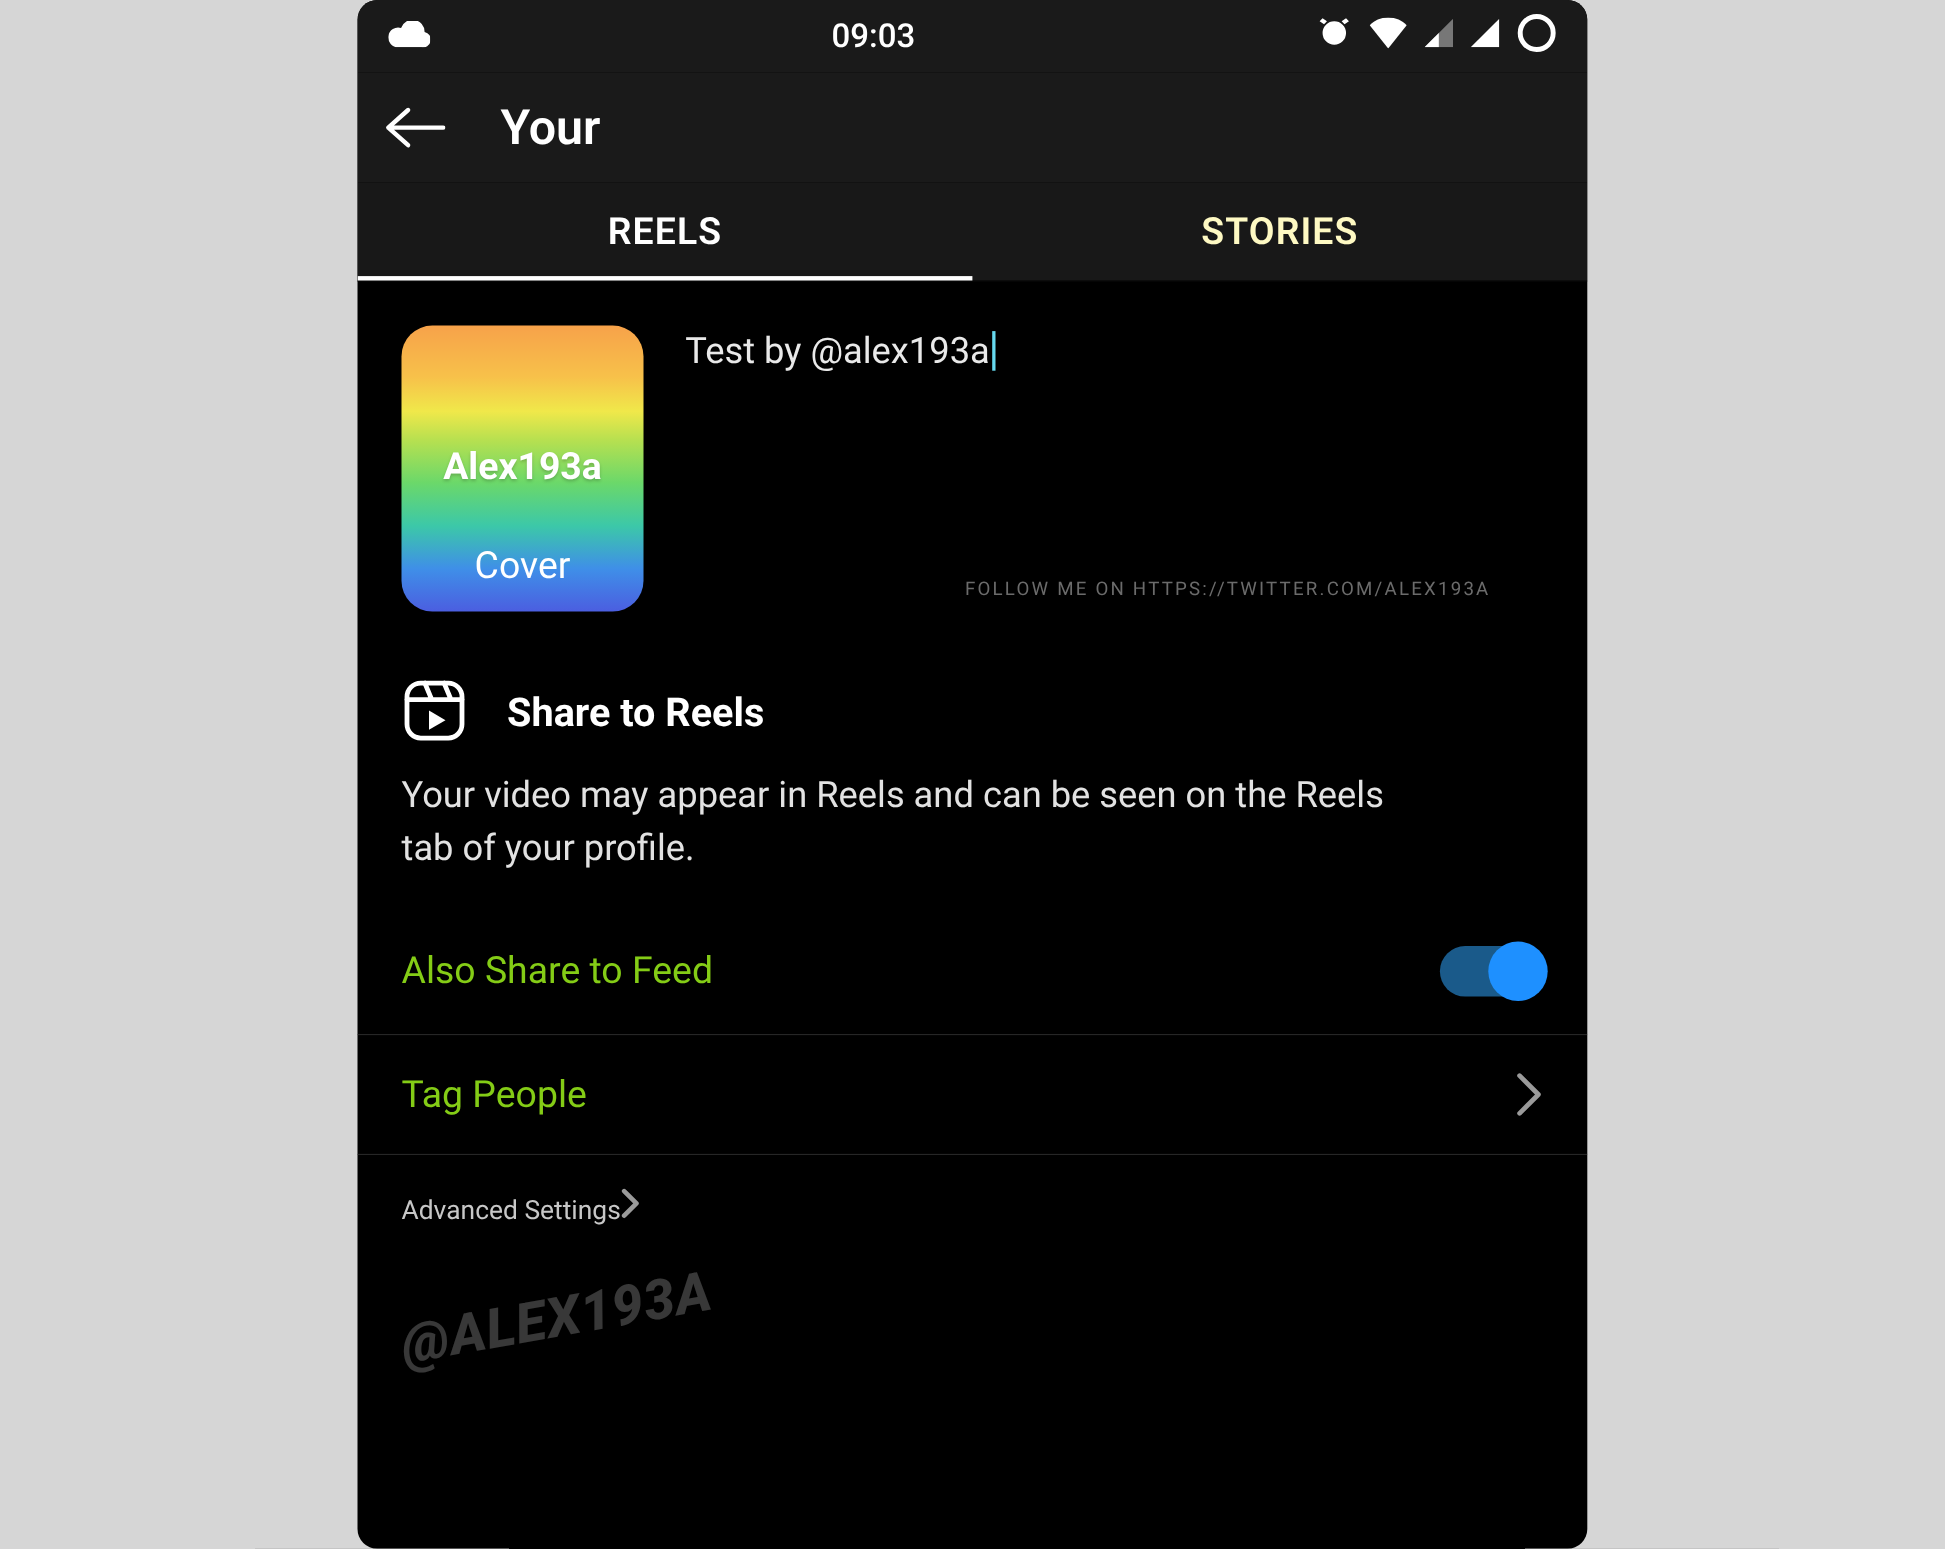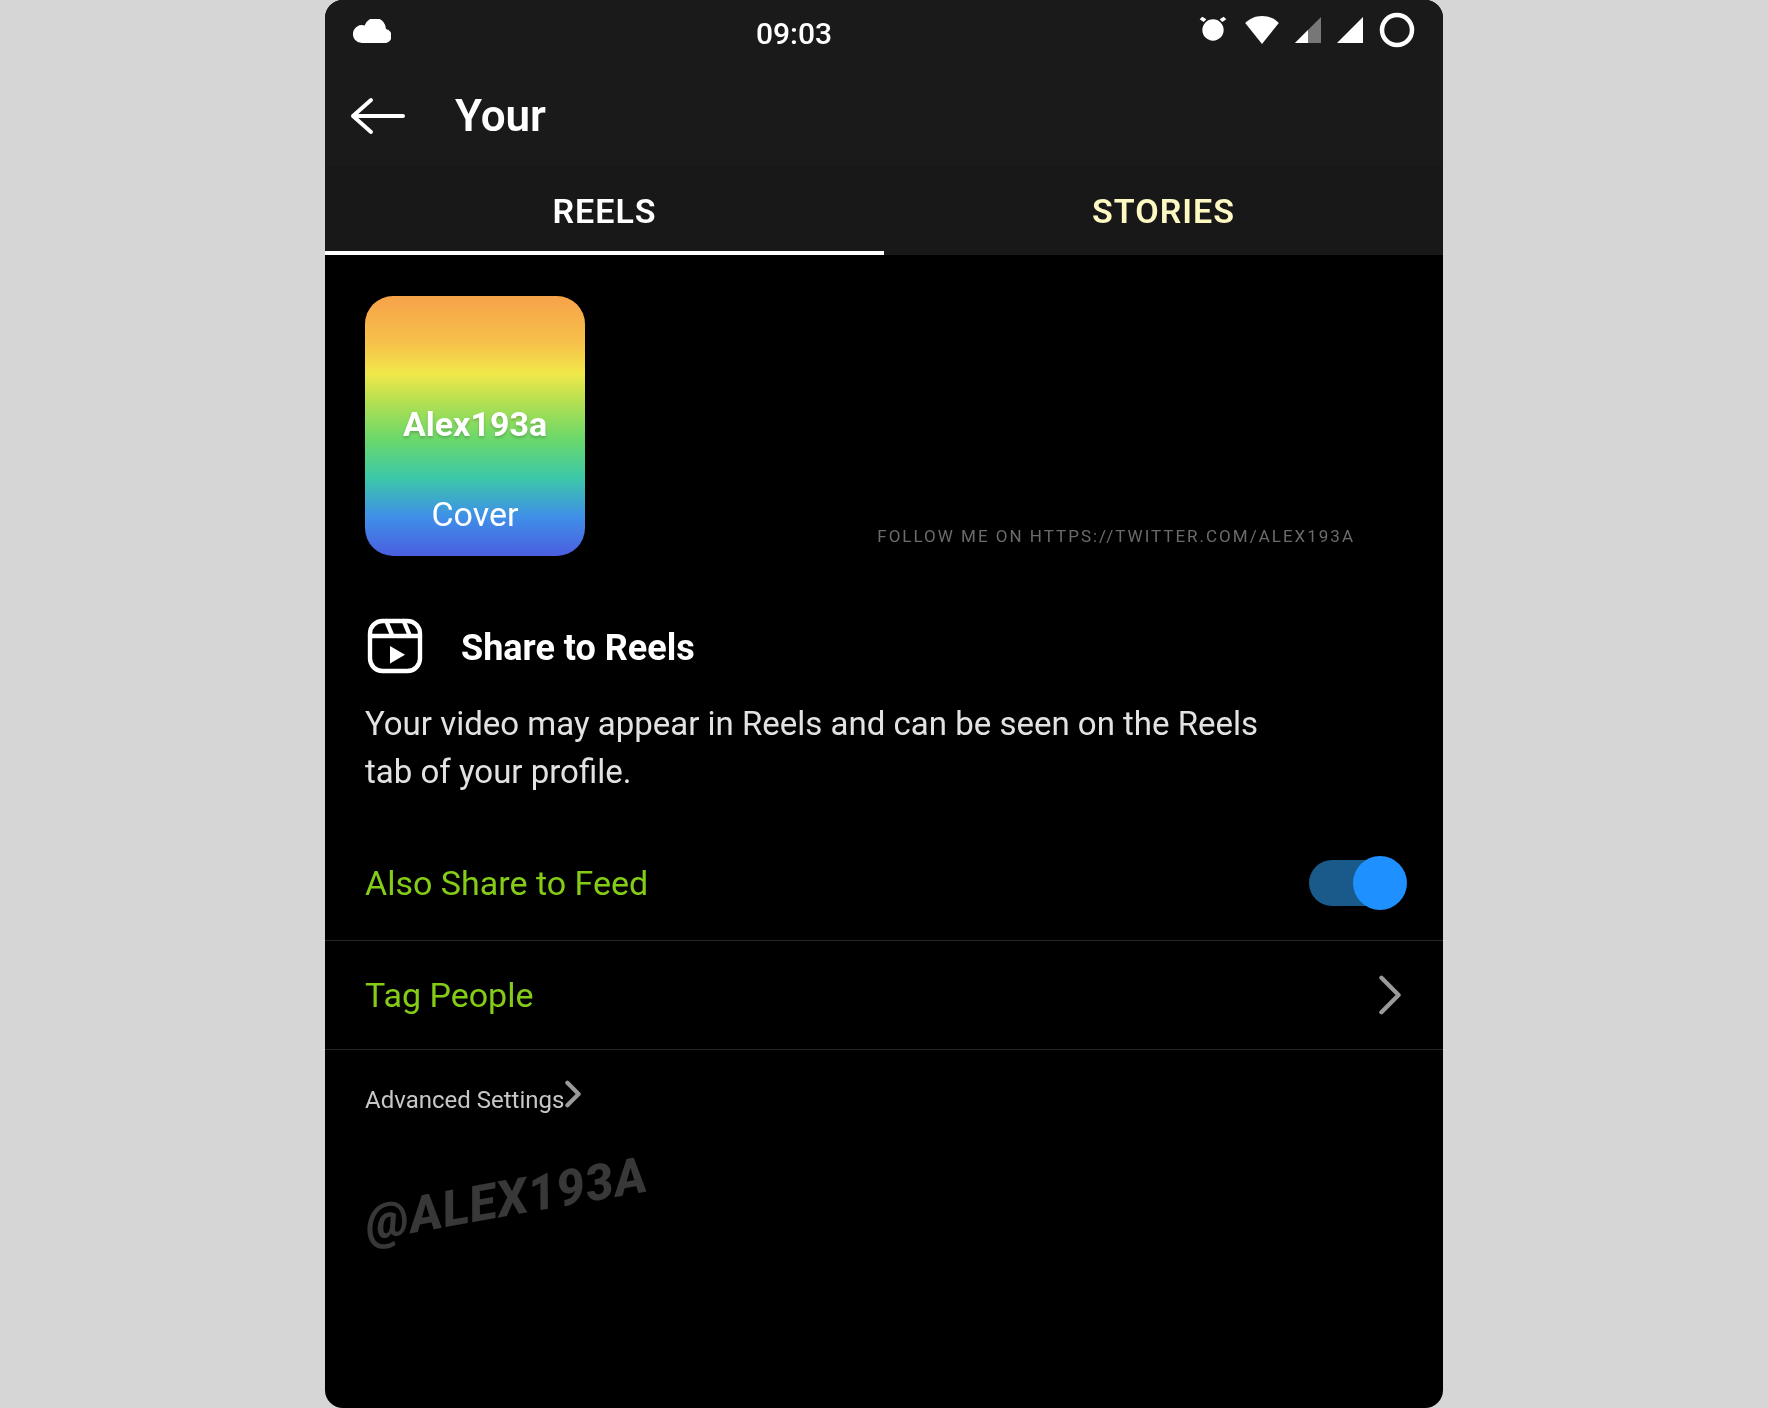--- a/index.html
+++ b/index.html
@@ -276,20 +276,23 @@
       <div class="tab">STORIES</div>
     </div>
 
     <div class="caption-area">
       <div class="cover">
         <div class="cover-spacer"></div>
         <div class="cover-user">Alex193a</div>
         <div class="cover-spacer2"></div>
         <div class="cover-label">Cover</div>
       </div>
+      <div class="caption-text">
+        <span>Test by @alex193a</span><span class="caption-cursor"></span>
+      </div>
       <div class="watermark-url">FOLLOW ME ON HTTPS://TWITTER.COM/ALEX193A</div>
     </div>
 
     <div class="section">
       <div class="section-head">
         <span>
           <svg width="60" height="60" viewBox="0 0 48 48">
             <rect x="4" y="4" width="40" height="40" rx="10" fill="none" stroke="#fff" stroke-width="3.5"></rect>
             <path stroke="#fff" stroke-width="3.5" stroke-linecap="round" d="M4 16h40M17 4l5 12M31 4l5 12"></path>
             <path fill="#fff" d="M20 24v14l12-7z"></path>

